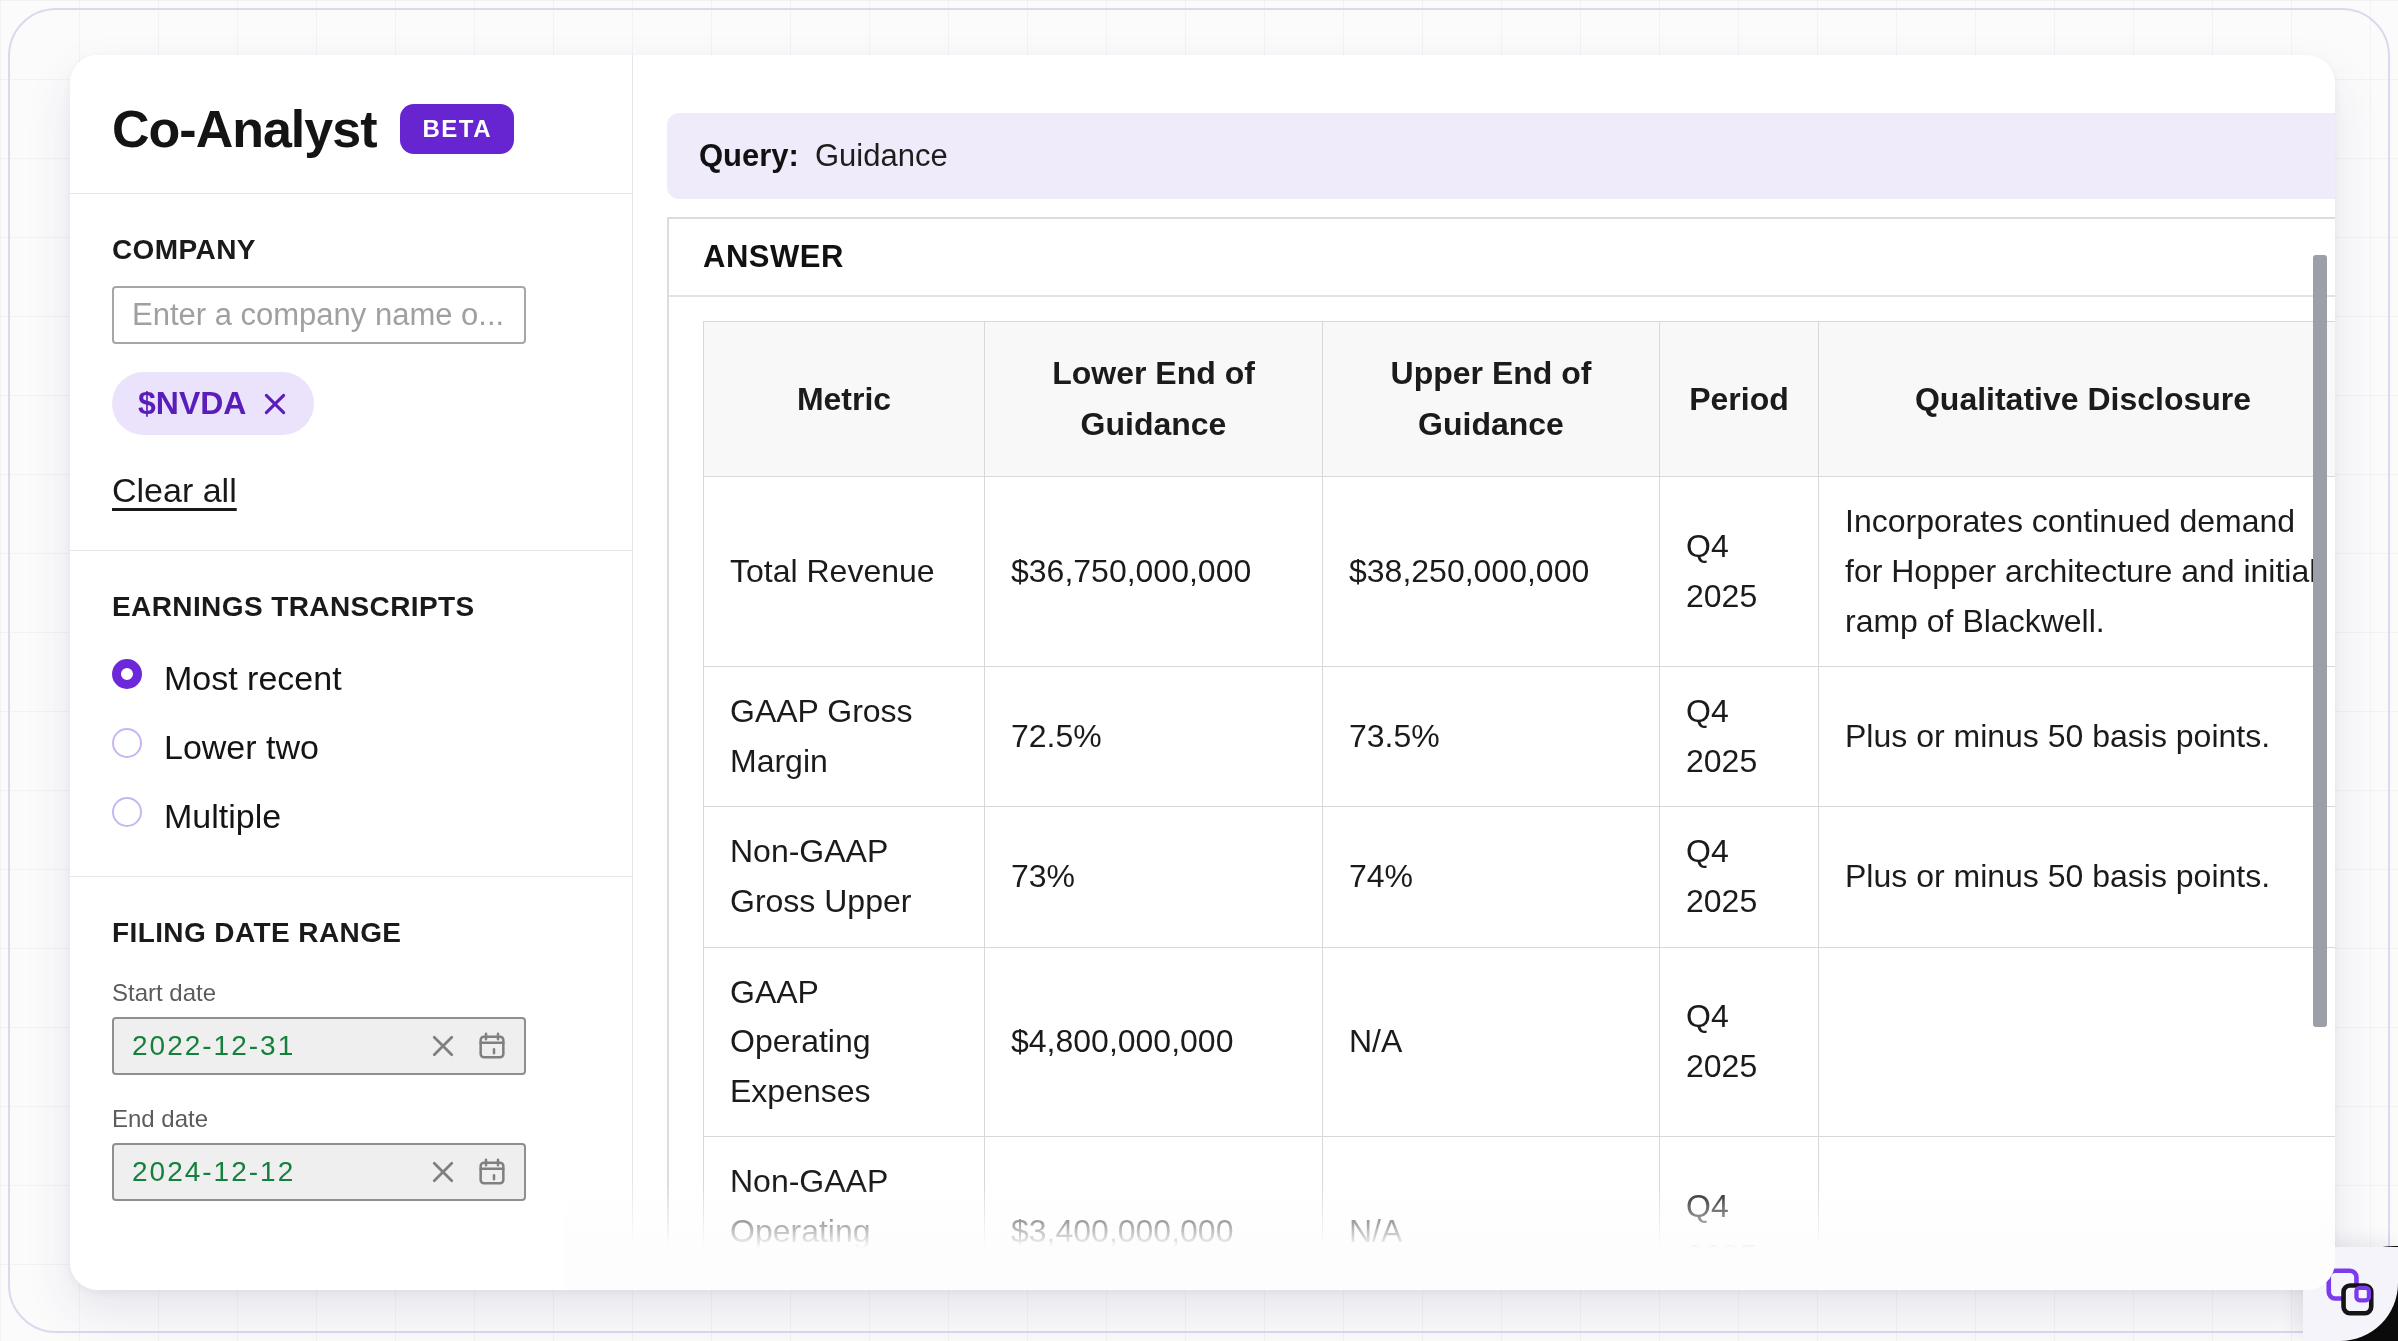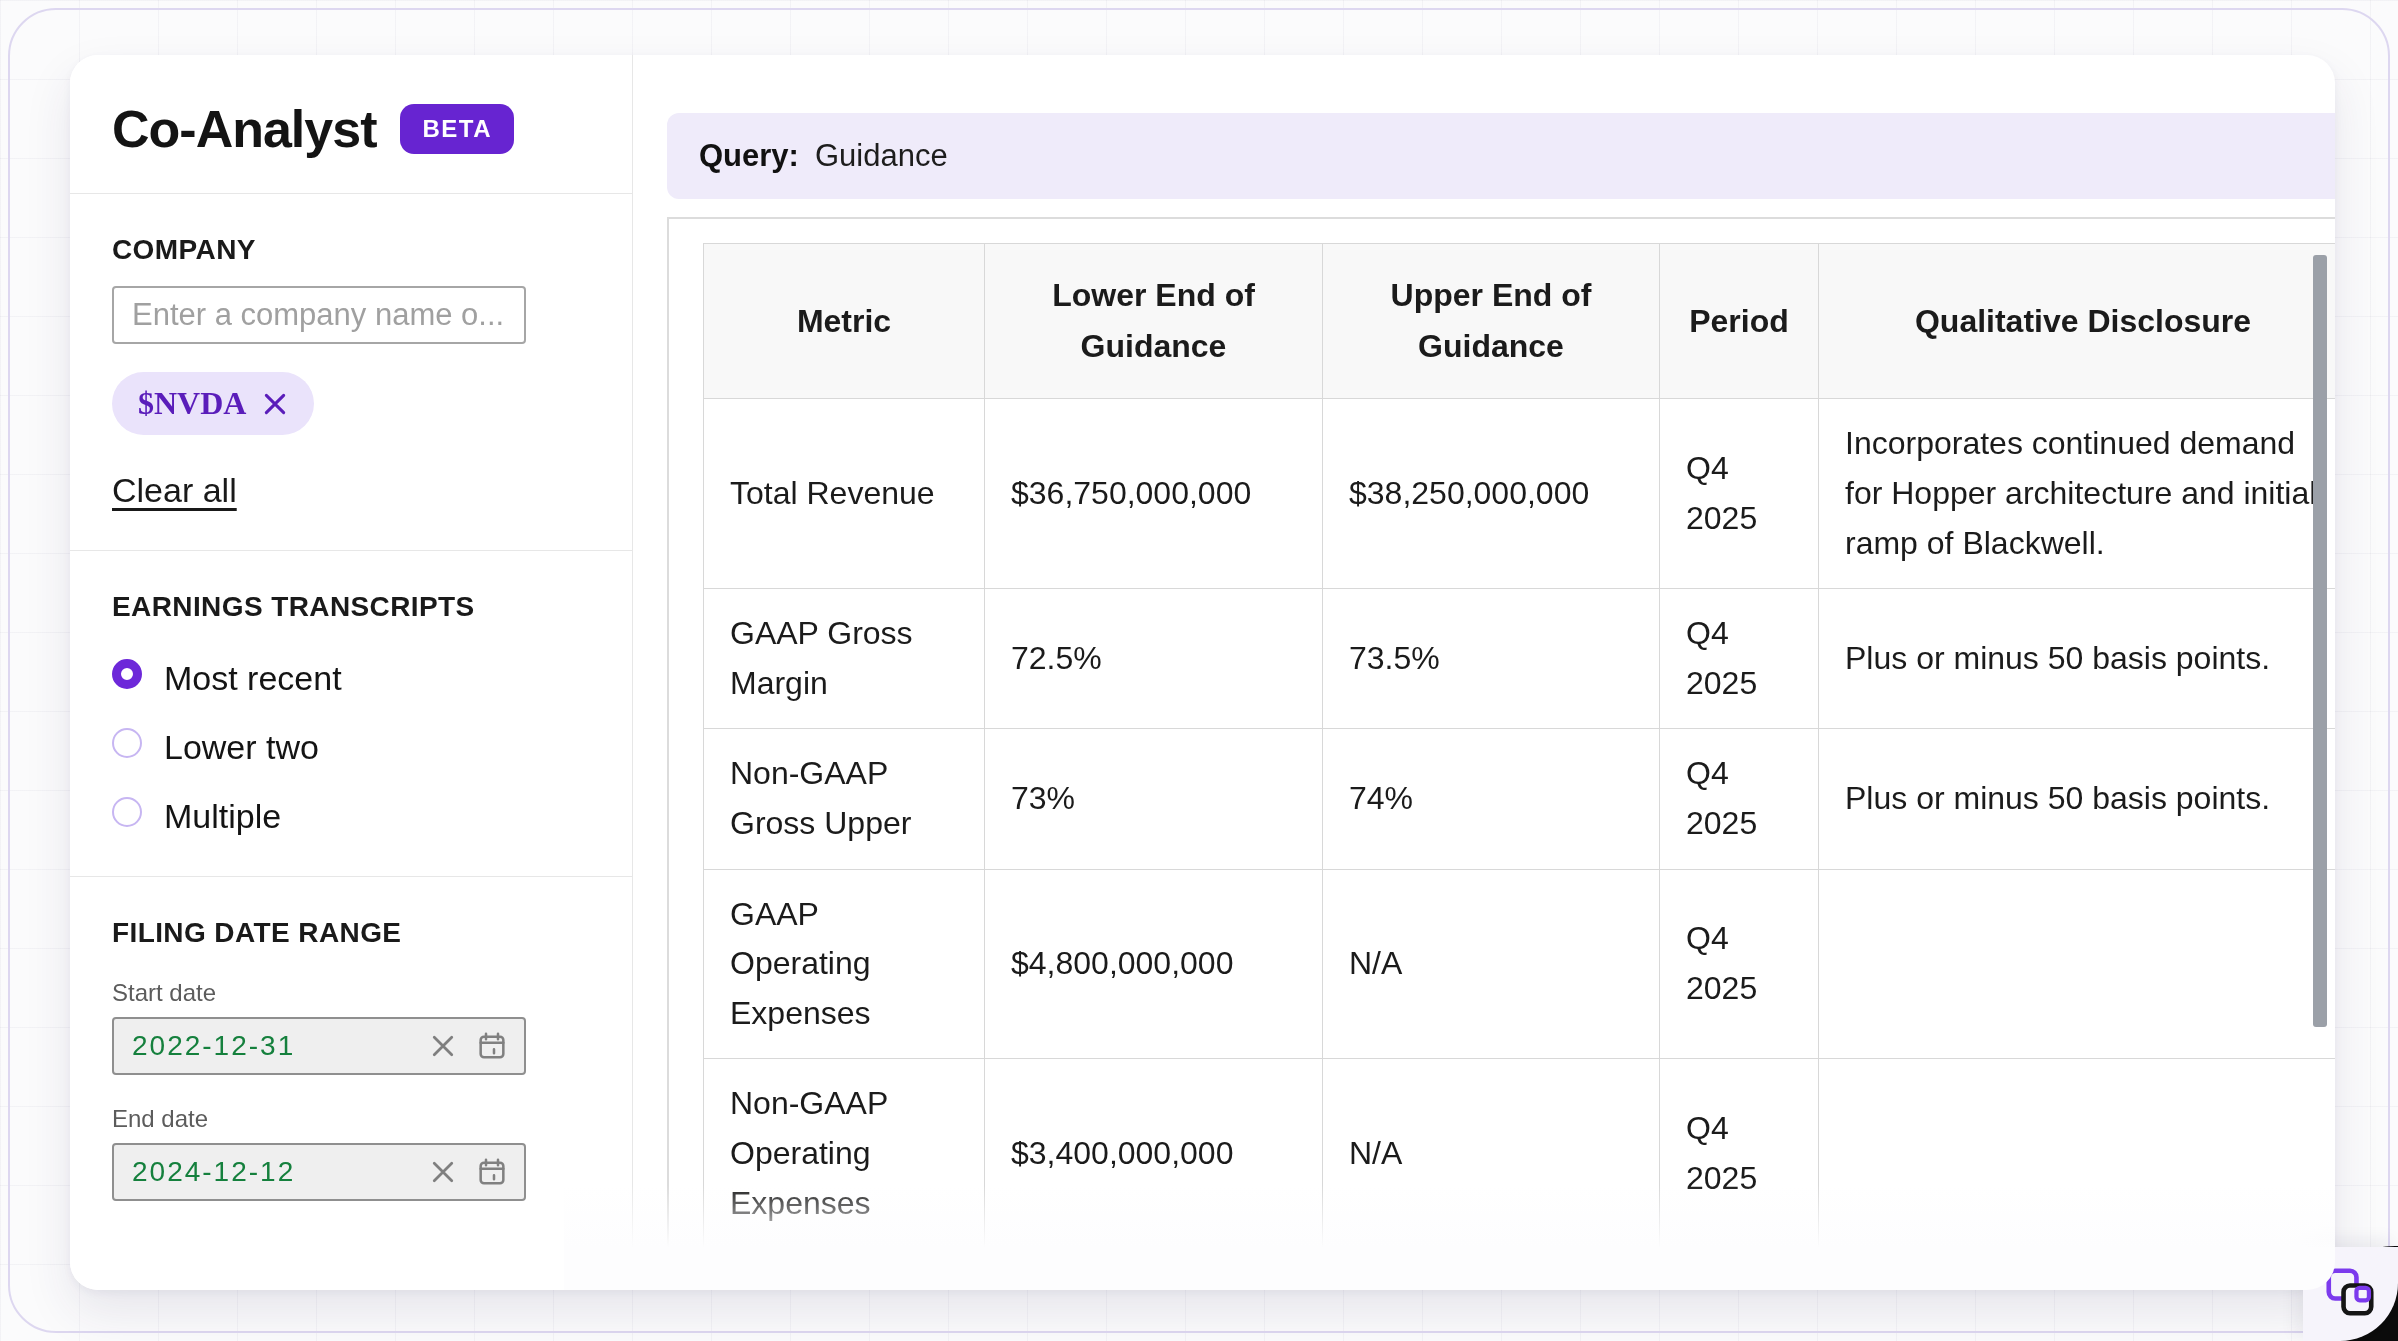--- a/index.html
+++ b/index.html
@@ -32,21 +32,21 @@
   .section-heading { font-size:28px; font-weight:700; color:#1a1a1a; letter-spacing:.4px; }
 
   .company-input {
     margin-top:20px; width:414px; height:58px; border:2px solid #A6A6A6; border-radius:4px;
     font-size:31px; padding:0 18px; color:#333; outline:none; background:#fff;
     font-family:"Liberation Sans","DejaVu Sans",sans-serif;
   }
   .company-input::placeholder { color:#A0A0A0; }
   .chip { display:inline-flex; align-items:center; gap:16px; margin-top:28px;
     background:var(--chip-bg,#EAE3FB); color:var(--chip-text,#5A1DBA);
-    border-radius:36px; padding:13px 26px; font-size:32px; font-weight:700; cursor:pointer;font-family:Liberation Serif, serif; }
+    border-radius:36px; padding:13px 26px; font-size:32px; font-weight:700; cursor:pointer; }
   .chip svg { display:block; }
   .clear-all { display:inline-block; margin-top:36px; font-size:34px; color:#191919; text-decoration:underline; text-underline-offset:6px; cursor:pointer; }
 
   .radio-list { margin-top:36px; display:flex; flex-direction:column; gap:30px; }
   .radio-row { display:flex; gap:22px; cursor:pointer; }
   .radio { width:30px; height:30px; border-radius:50%; flex:0 0 auto; border:2.5px solid #C7B6F2; background:#fff; }
   .radio.selected { border:9px solid var(--radio-selected,#6D28D9); }
   .radio-label { font-size:34px; color:#141414; }
 
   .date-label { margin-top:30px; font-size:24px; color:#5C5C5C; }
@@ -171,20 +171,29 @@
       </div>
     </div>
   </div>
 
   <div class="query-bar">
     <span class="query-label">Query:</span>
     <span class="query-value">Guidance</span>
   </div>
 
   <div class="answer-panel">
+    <div class="answer-header">
+      <span class="answer-heading">ANSWER</span>
+      <span class="copy-btn">
+        <svg width="38" height="38" viewBox="0 0 24 24" fill="none" stroke="#2b2b2b" stroke-width="1.9">
+          <rect x="8.5" y="3" width="11.5" height="11.5" rx="1"></rect>
+          <rect x="4" y="8.5" width="11.5" height="11.5" rx="1" fill="#ffffff"></rect>
+        </svg>
+      </span>
+    </div>
     <div class="table-wrap">
       <table class="guidance">
         <colgroup>
           <col class="col-metric">
             <col class="col-lower">
             <col class="col-upper">
             <col class="col-period">
             <col class="col-qual">
         </colgroup>
         <thead>

